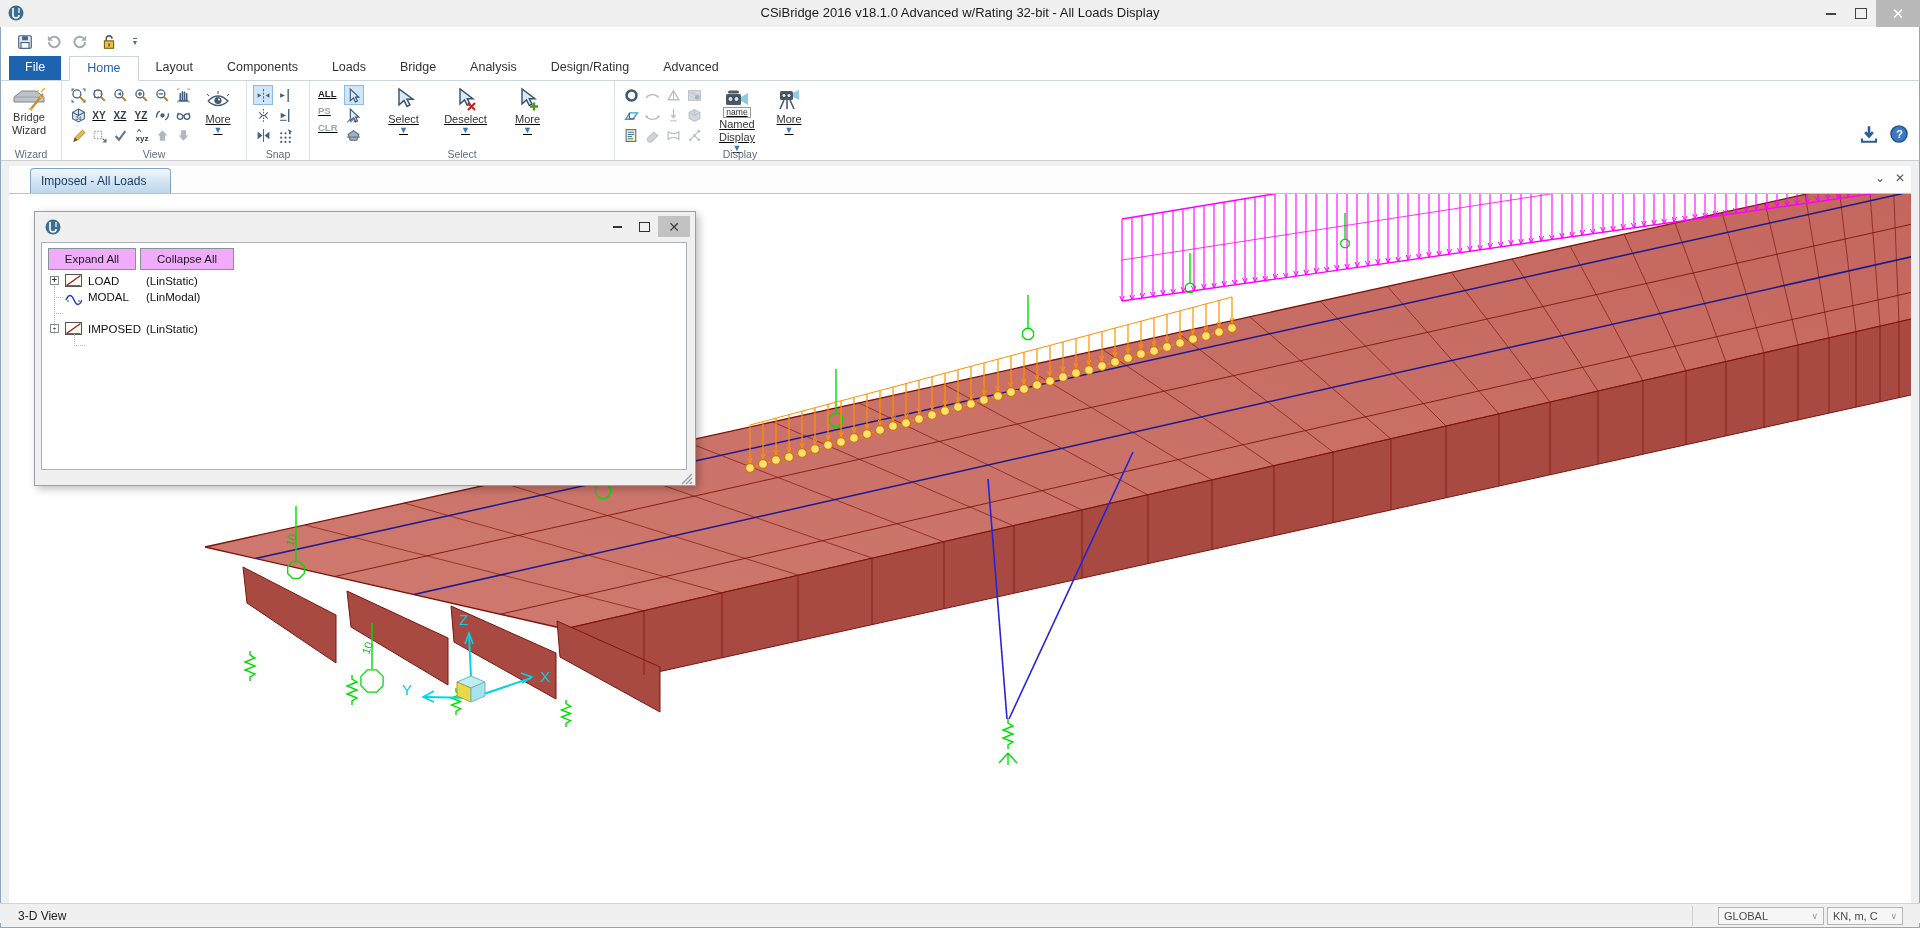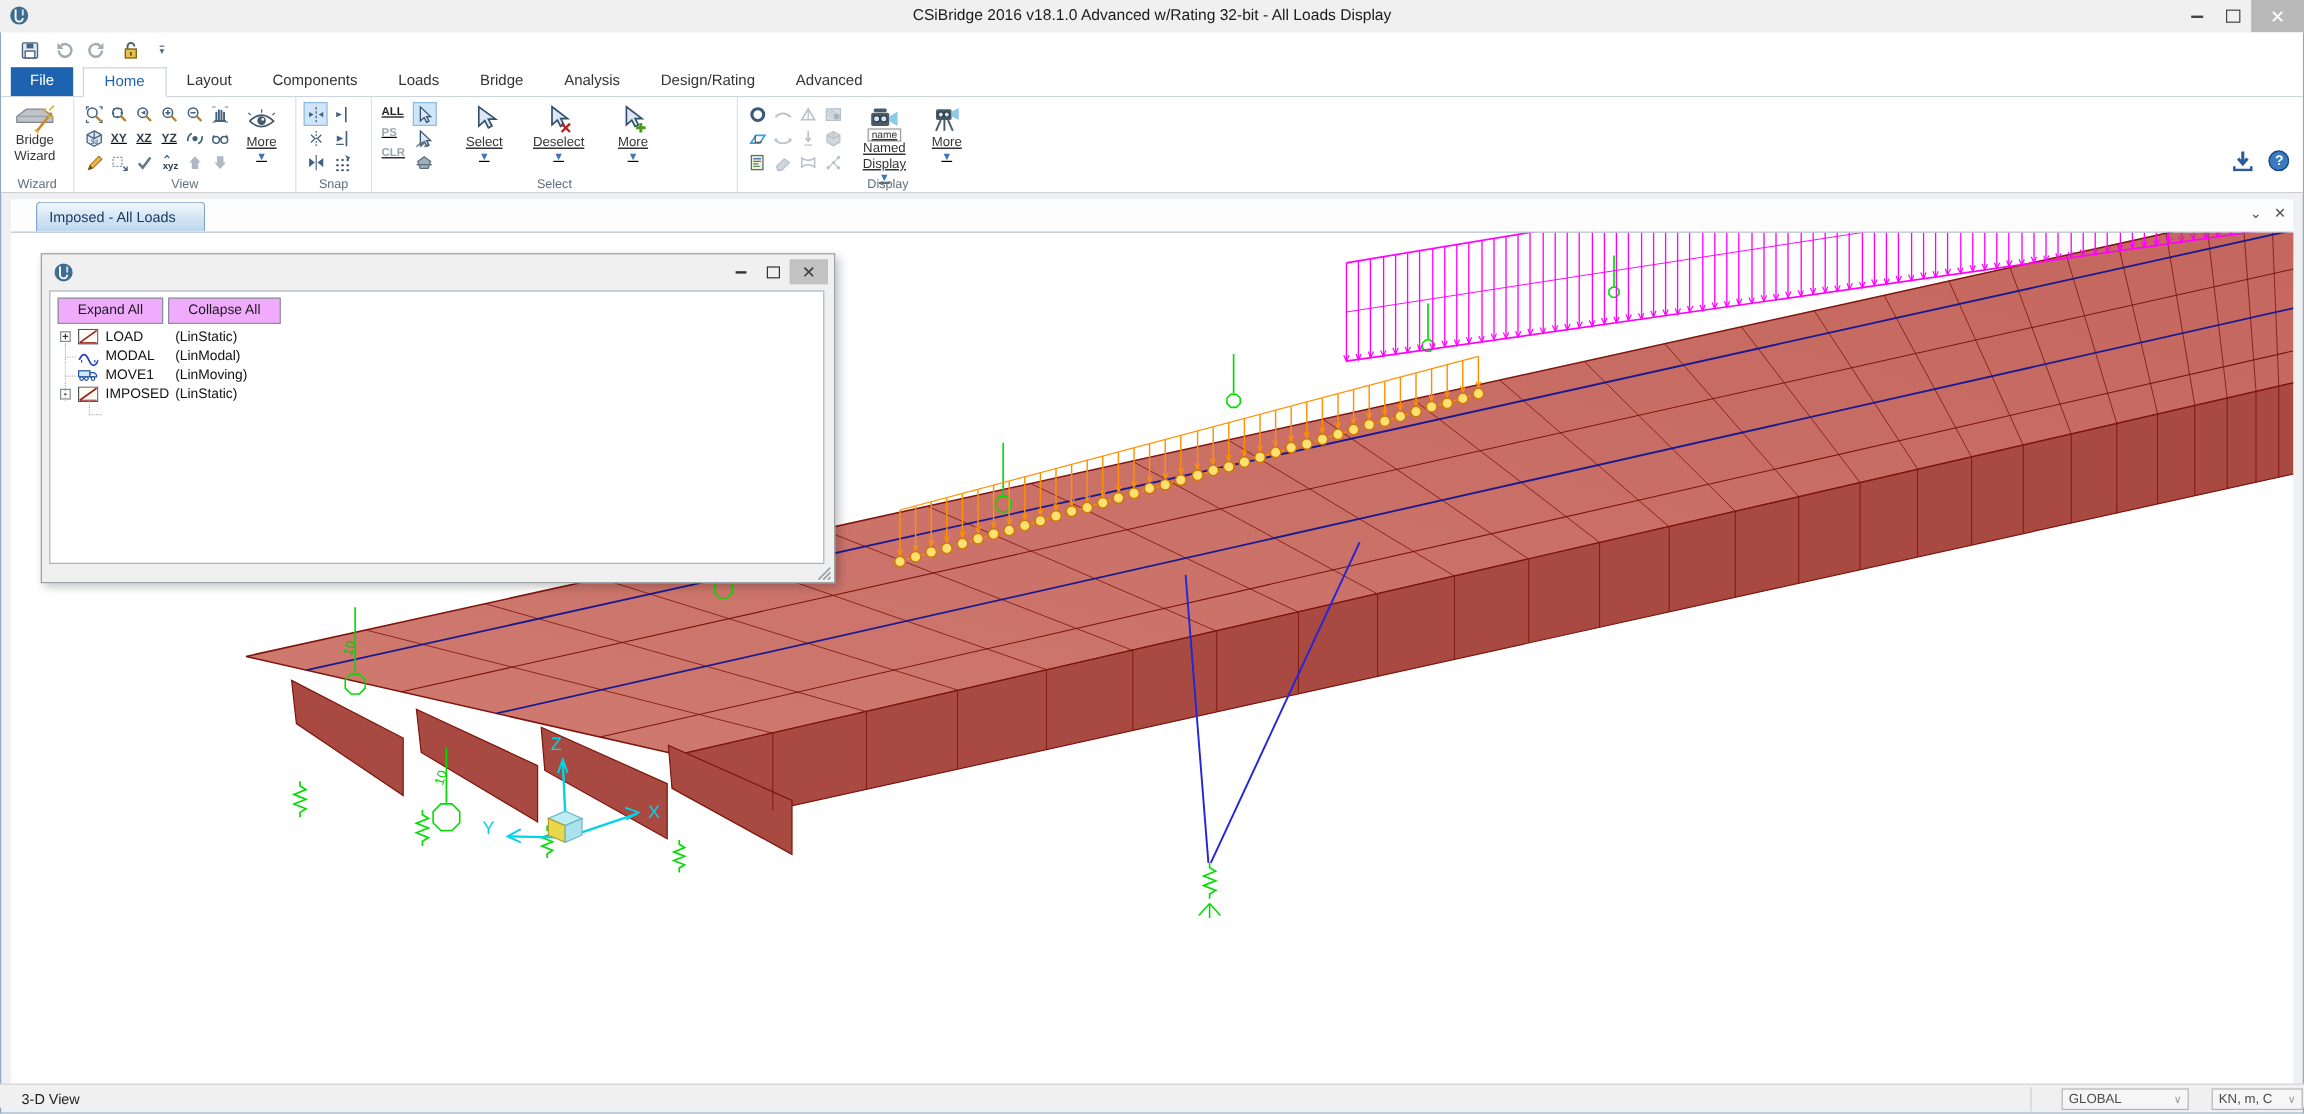--- a/index.html
+++ b/index.html
@@ -666,31 +666,20 @@
           <span class="ttype" style="left: 100px;">(LinStatic)</span>
         </div>
         <div class="trow" style="top: 16px; left: 0px; right: 0px;">
           <span class="ticon" style="left: 19px;"><svg viewBox="0 0 17 17">
               <path d="M1 10q4-9 8 0t8 0" fill="none" stroke="#2040c0" stroke-width="1.5"></path>
               <path d="M3 10v2M14 10v2" stroke="#2040c0"></path>
             </svg></span>
           <span class="tname" style="left: 42px;">MODAL</span>
           <span class="ttype" style="left: 100px;">(LinModal)</span>
         </div>
-        <div class="trow" style="top: 32px; left: 0px; right: 0px;">
-          <span class="ticon" style="left: 19px;"><svg viewBox="0 0 17 17">
-              <rect x="0.5" y="3" width="9.5" height="5" fill="#cfe8f8" stroke="#2050a0"></rect>
-              <path d="M10 4.5h3.5l2 2v1.5h-5.5z" fill="#e8f4fc" stroke="#2050a0"></path>
-              <circle cx="3" cy="9.5" r="1.5" fill="#fff" stroke="#2050a0"></circle>
-              <circle cx="7" cy="9.5" r="1.5" fill="#fff" stroke="#2050a0"></circle>
-              <circle cx="12.5" cy="9.5" r="1.5" fill="#fff" stroke="#2050a0"></circle>
-            </svg></span>
-          <span class="tname" style="left: 42px;">MOVE1</span>
-          <span class="ttype" style="left: 100px;">(LinMoving)</span>
-        </div>
         <div class="trow" style="top: 48px; left: 0px; right: 0px;">
           <span class="expander" style="left: 4px;">-</span>
           <span class="ticon" style="left: 19px;"><svg viewBox="0 0 17 17">
               <rect x="0.5" y="0.5" width="16" height="12" fill="#fefdf4" stroke="#555"></rect>
               <path d="M1.5 11.5L15.5 1.5" stroke="#a02020" stroke-width="1.4"></path>
               <path d="M1.5 11.5h14" stroke="#a02020" stroke-width=".8"></path>
             </svg></span>
           <span class="tname" style="left: 42px;">IMPOSED</span>
           <span class="ttype" style="left: 100px;">(LinStatic)</span>
         </div>
@@ -707,17 +696,17 @@
   </div>
 </div>
 
 <div id="statusbar">
   <span id="status-left">3-D View</span>
   <span id="status-div"></span>
   <div class="sdrop" style="left:1718px;width:106px;">
     <span>GLOBAL</span>
       <span class="dd">∨</span>
   </div>
-  <div class="sdrop" style="left:1827px;width:76px;margin-left:16px;">
+  <div class="sdrop" style="left:1827px;width:76px;">
     <span>KN, m, C</span>
       <span class="dd">∨</span>
   </div>
 </div>
 
 </body></html>

